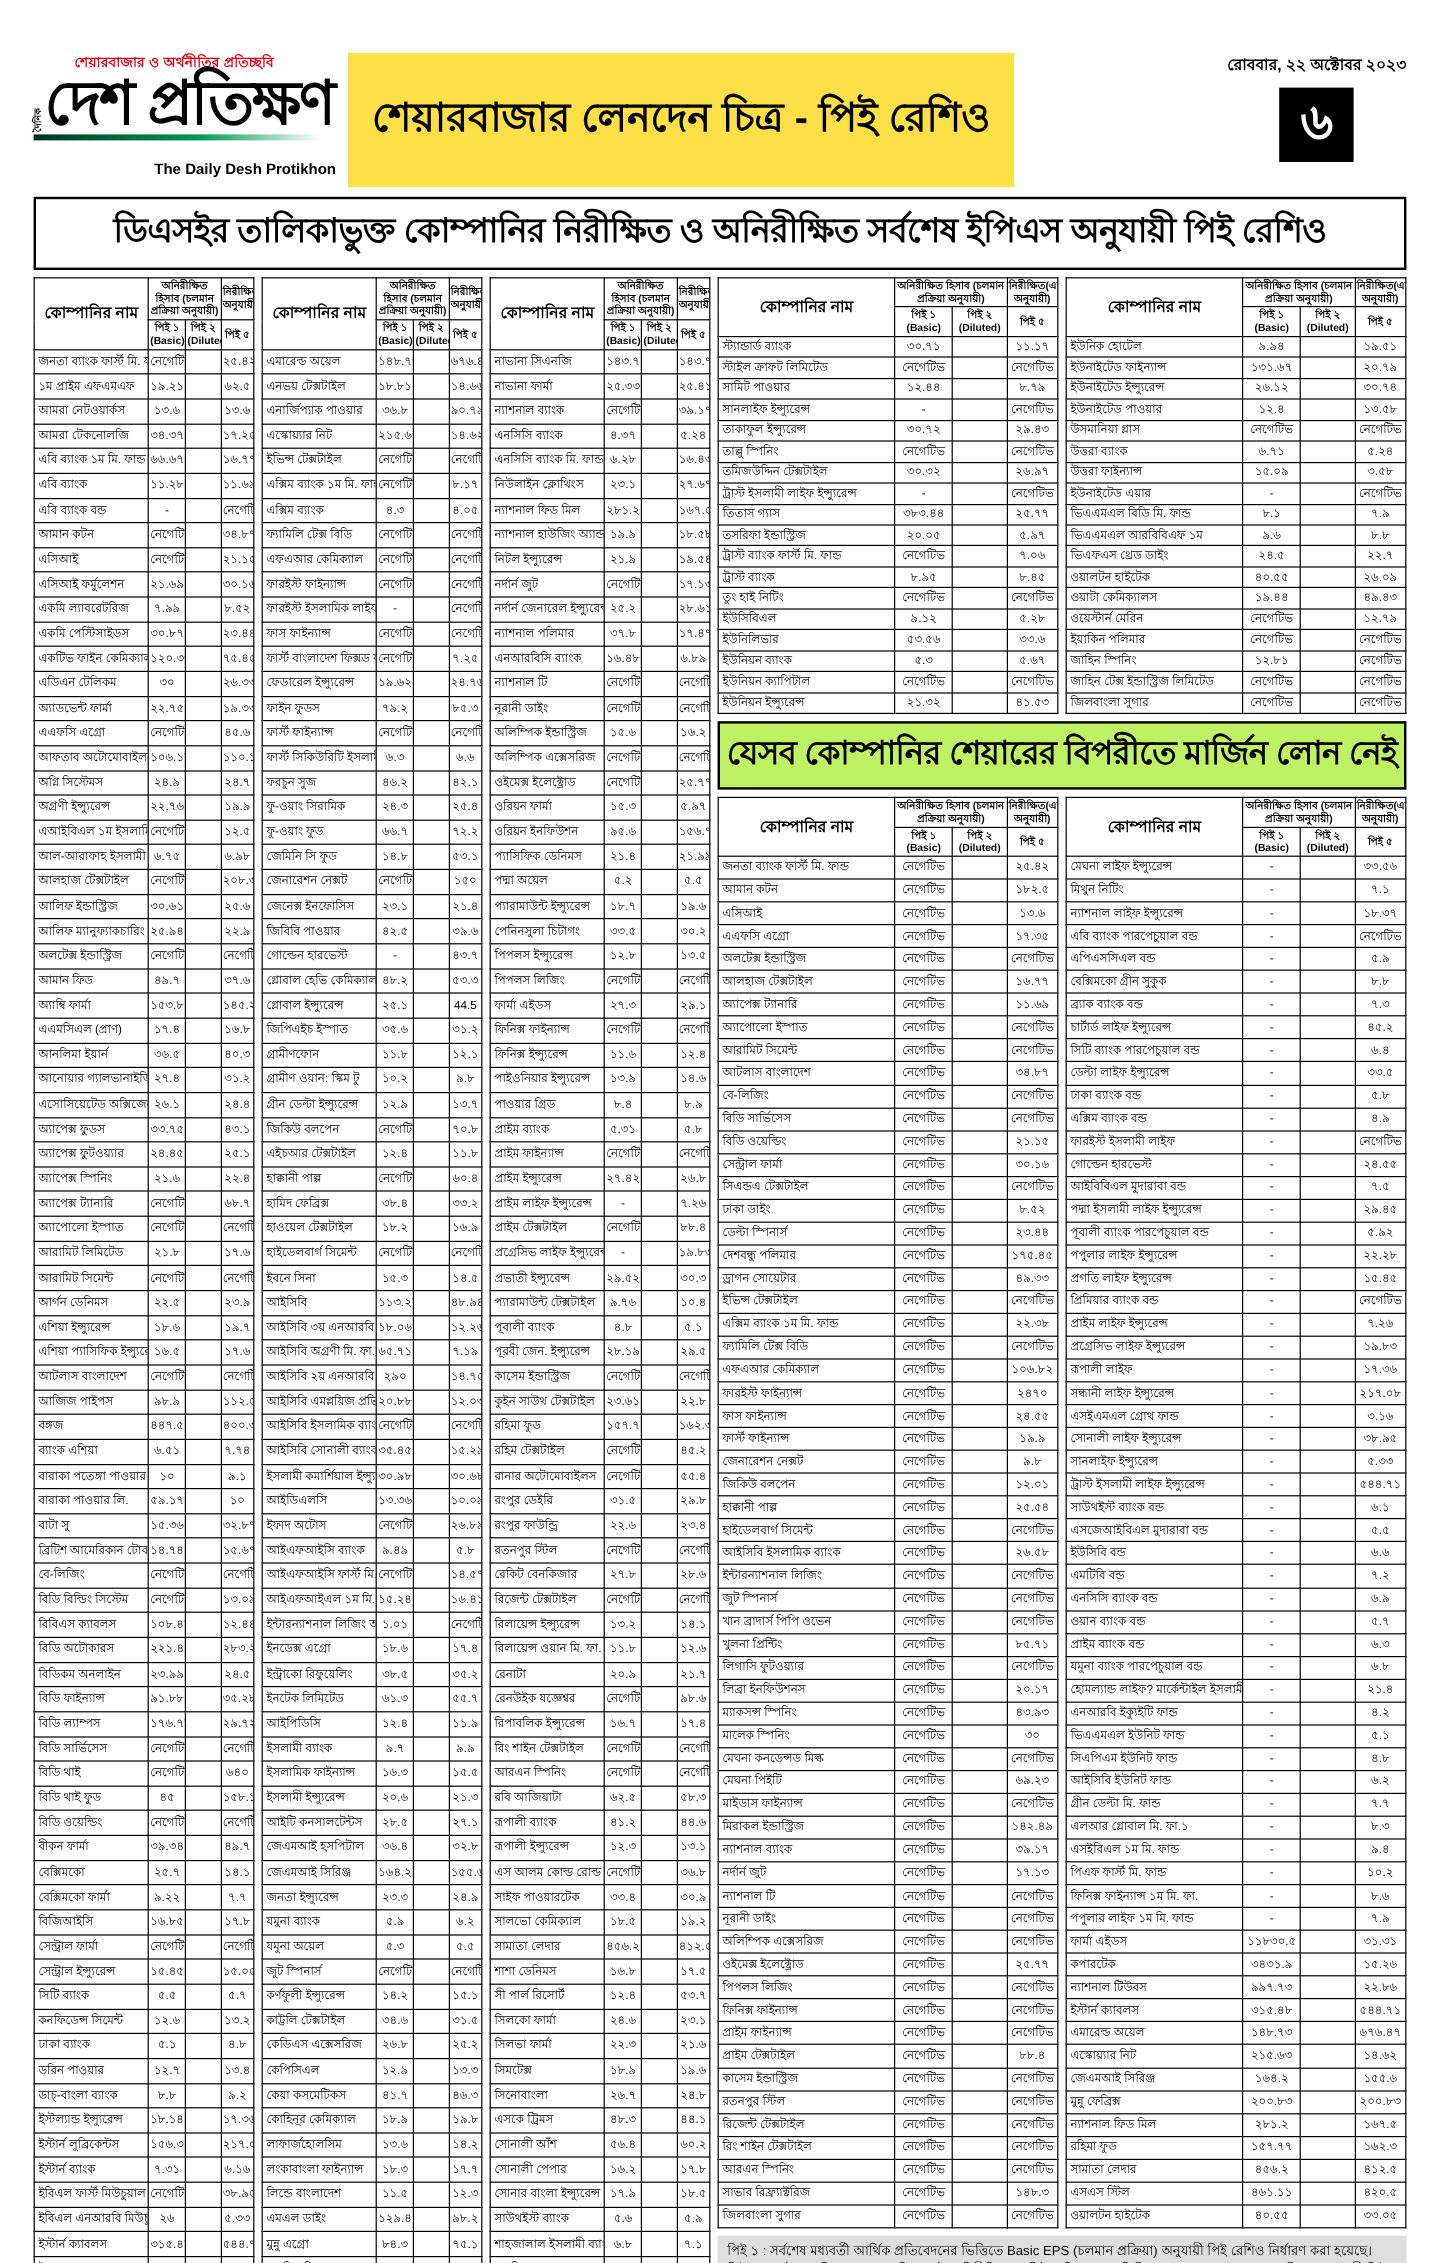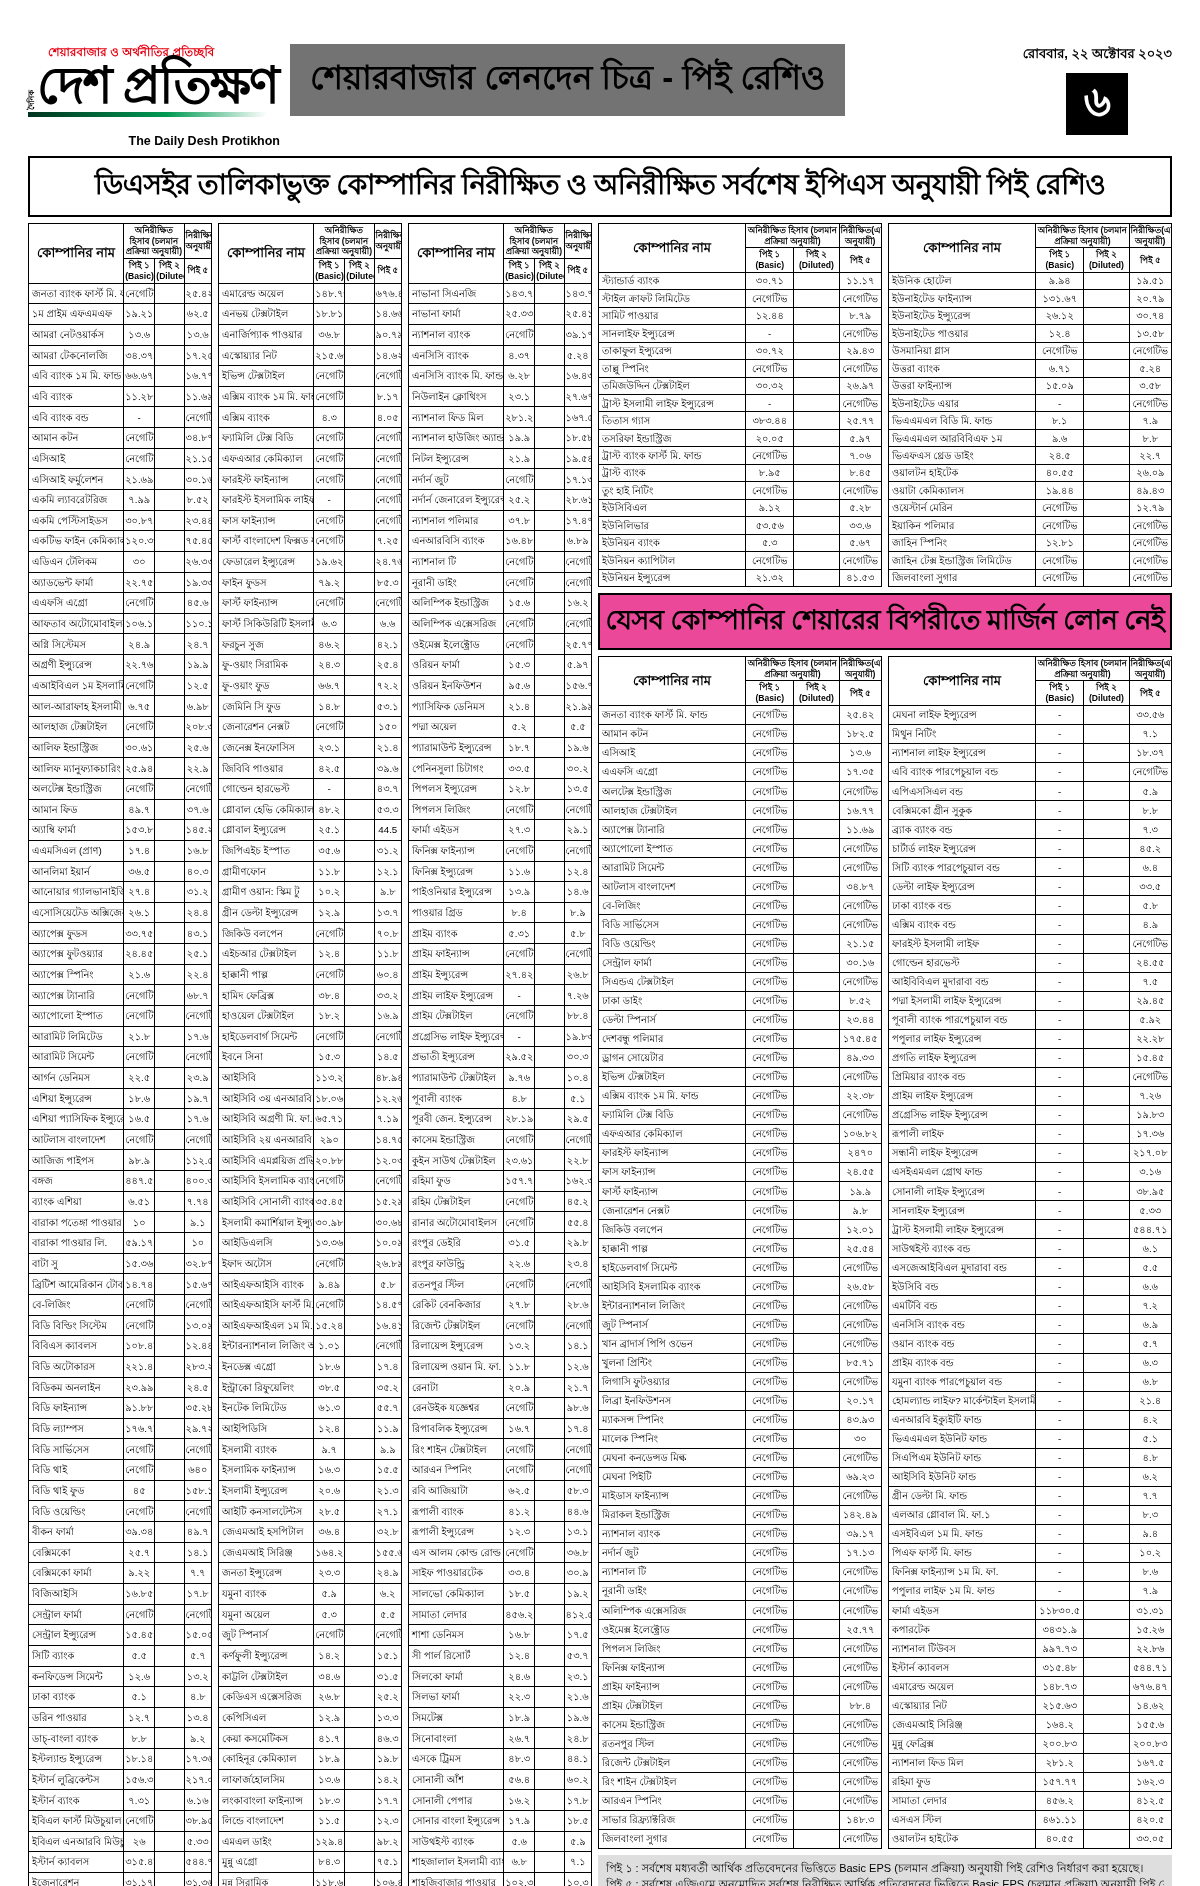--- a/index.html
+++ b/index.html
@@ -1,27 +1,27 @@
 <!DOCTYPE html>
 <html><head>
 <meta charset="utf-8">
 <style>
   html,body{margin:0;padding:0;background:#888;}
   .page{position:relative;width:1200px;height:1886px;background:#fff;margin:0 auto;
         font-family:"Liberation Sans","DejaVu Sans",sans-serif;color:#000;overflow:hidden;}
   
   .header{display:flex;align-items:flex-start;padding:44px 28px 6px 28px;gap:10px;}
   .mast{width:252px;flex:0 0 auto;}
-  .mast .tagline{color:#e60012;font-weight:bold;font-size:11.5px;margin-left:20px;letter-spacing:.2px;}
+  .mast .tagline{color:#e60012;font-weight:bold;font-size:11.5px;margin-left:34px;letter-spacing:.2px;}
   .mast .title-row{display:flex;align-items:flex-end;}
   .mast .daily-vert{writing-mode:vertical-rl;transform:rotate(180deg);font-size:8px;font-weight:bold;line-height:1;margin-right:1px;}
   .mast .title{font-size:51px;font-weight:900;line-height:.92;letter-spacing:-2px;}
   .mast .rule{height:5px;margin-top:2px;background:linear-gradient(to right,#00331f,#009a53 55%,rgba(0,154,83,0) 95%);}
   .mast .en{font-size:12.5px;font-weight:bold;text-align:right;margin-top:17px;}
-  .banner{background:#737373;font-size:33px;font-weight:bold;padding:8px 20px;white-space:nowrap;flex:0 0 auto;}
+  .banner{background:#fde047;font-size:33px;font-weight:bold;padding:28px 20px;white-space:nowrap;flex:0 0 auto;}
   .hdr-right{display:flex;align-items:center;margin-left:auto;gap:8px;flex-direction:column;}
   .date{font-size:13px;font-weight:bold;white-space:nowrap;}
   .pagebox{width:62px;height:62px;background:#000;color:#fff;display:flex;align-items:center;justify-content:center;
            font-size:42px;font-weight:bold;}
   
   .section-title{margin:2px 28px 6px 28px;border:2.5px solid #000;text-align:center;
                  font-size:28px;font-weight:bold;padding:5px 4px;letter-spacing:-.5px;}
   
   .content{display:flex;gap:6px;margin:0 28px;align-items:flex-start;}
   .tallcol{flex:0 0 184px;width:184px;}
@@ -33,21 +33,21 @@
   .pe th,.pe td{border:1px solid #000;overflow:hidden;white-space:nowrap;}
   .pe thead th{font-size:8.6px;font-weight:bold;text-align:center;padding:1px 1px;line-height:1.25;white-space:normal;}
   .pe thead th.namehead{font-size:13px;}
   .pe td{font-size:9.8px;line-height:1.15;}
   .pe td.n{text-align:left;padding:4.2px 2px 4.2px 3px;}
   .pe td.v{text-align:center;padding:4.2px 1px;}
   .pe.compact td.n,.pe.compact td.v{padding-top:2.6px;padding-bottom:2.6px;}
   .pe.margin td.n,.pe.margin td.v{padding-top:3.4px;padding-bottom:3.4px;}
   col.cn{width:52%;} col.c1{width:17%;} col.c2{width:16%;} col.c5{width:15%;}
   
-  .margin-banner{border:2px solid #000;background:#ec4899;text-align:center;font-size:27px;font-weight:bold;
+  .margin-banner{border:2px solid #000;background:#bef264;text-align:center;font-size:27px;font-weight:bold;
                  padding:4px 2px;margin:6px 0;letter-spacing:-.5px;}
   .margincols{display:flex;gap:6px;}
   .margincols .mc{flex:1 1 0;}
   
   .notes{background:#dedede;margin-top:6px;padding:5px 8px;font-size:11px;line-height:1.5;}
   .notes div{white-space:nowrap;overflow:hidden;}
 </style>
 </head>
 <body>
 

